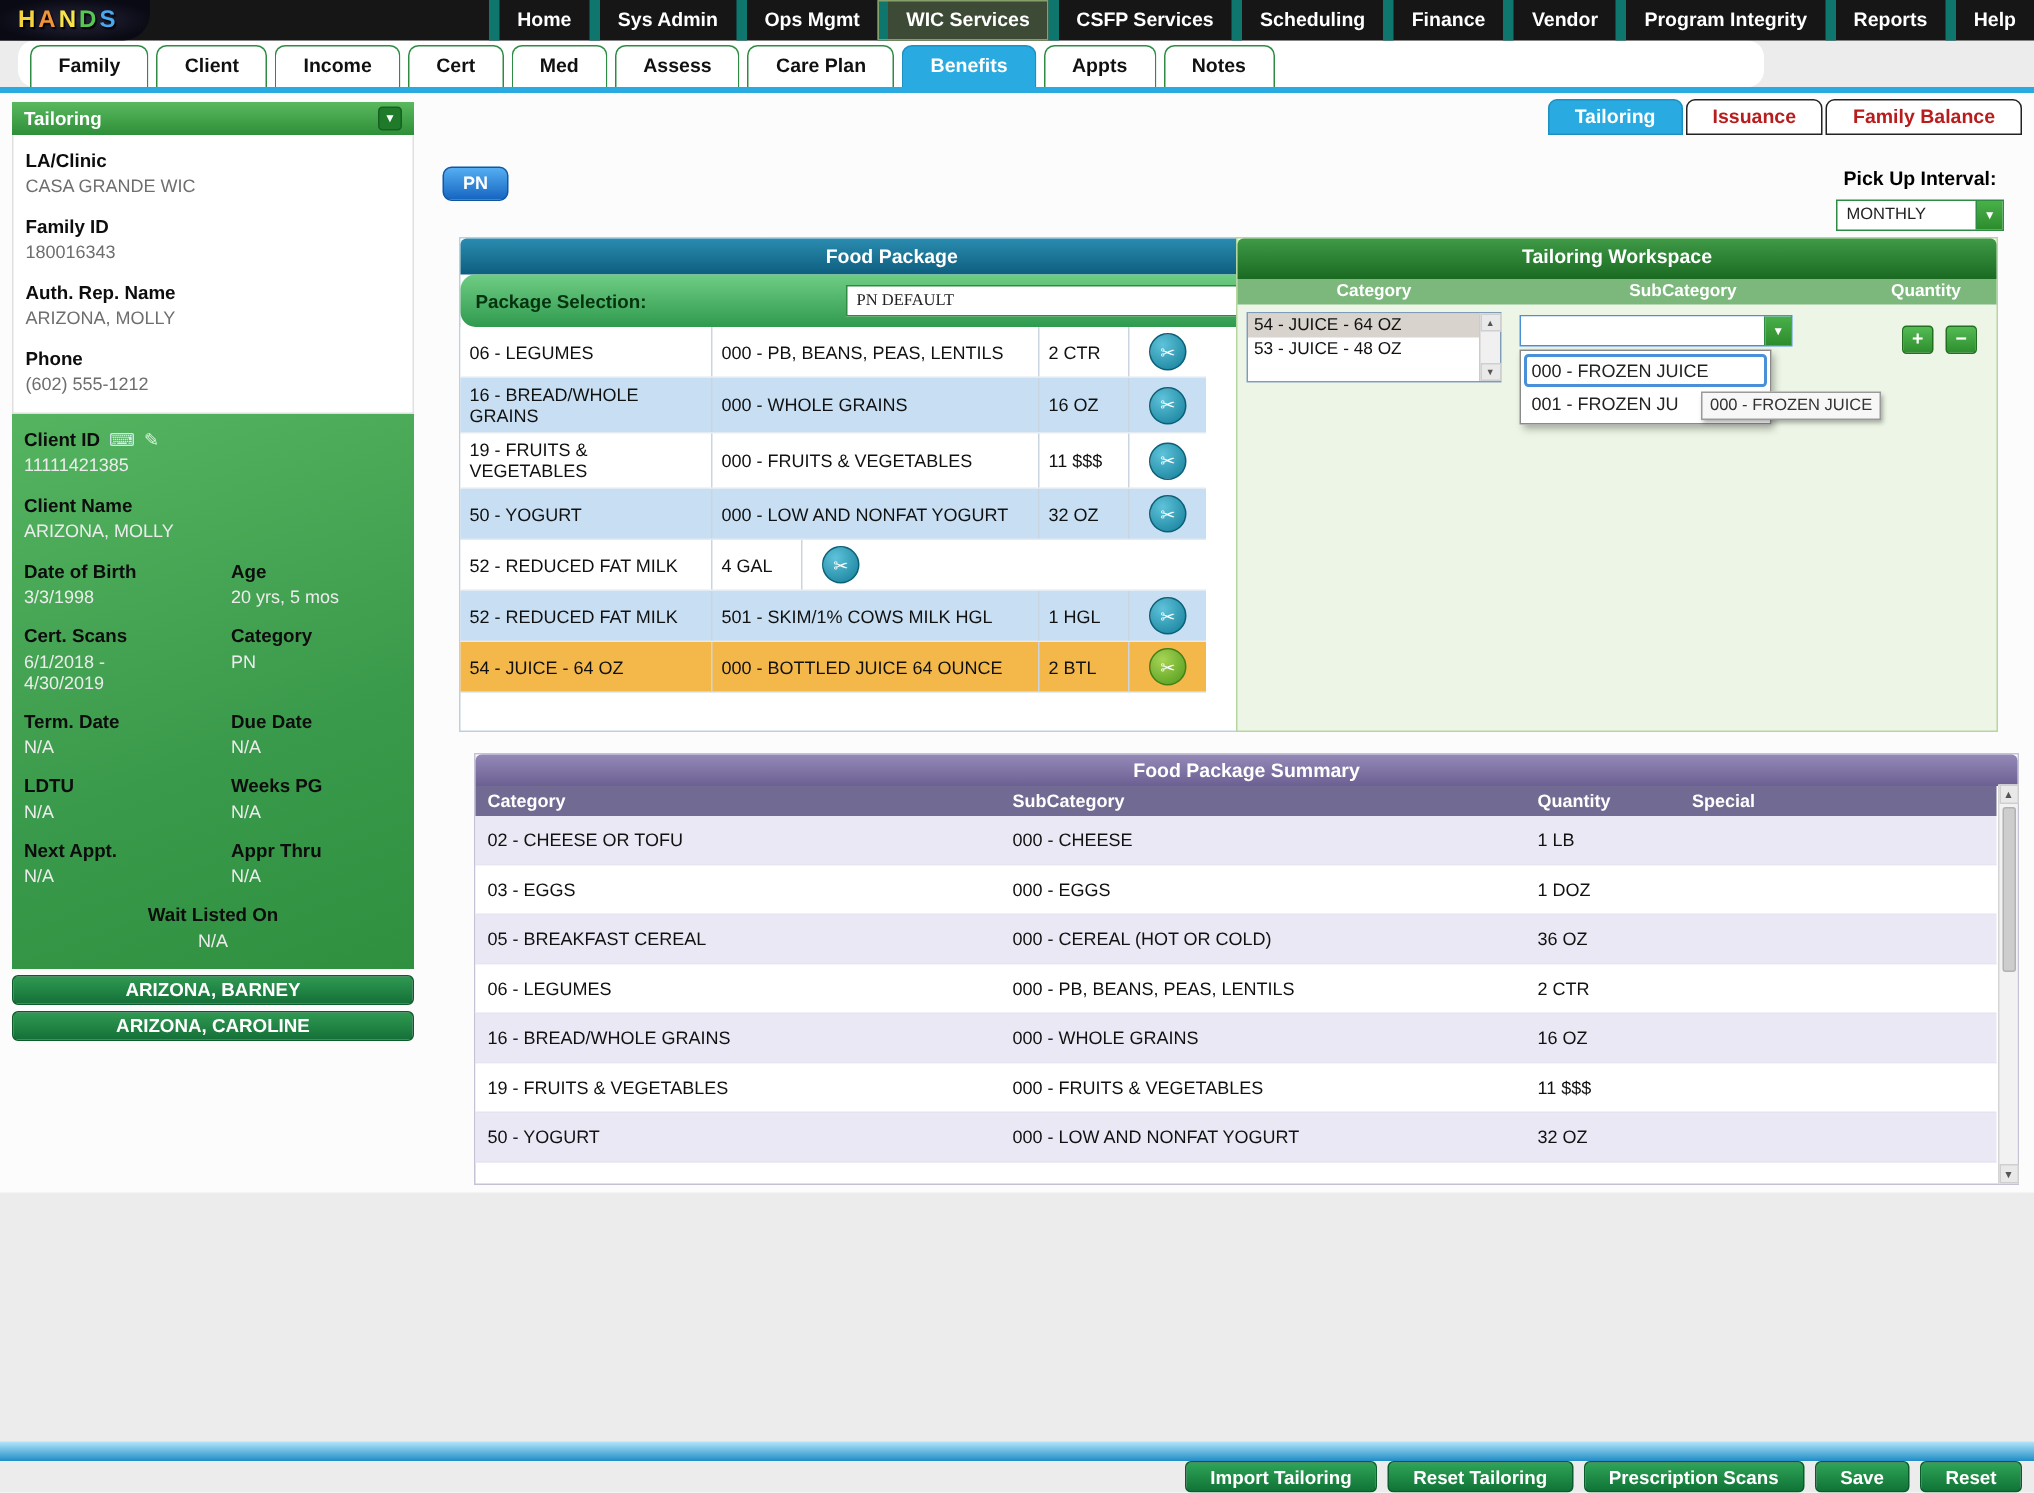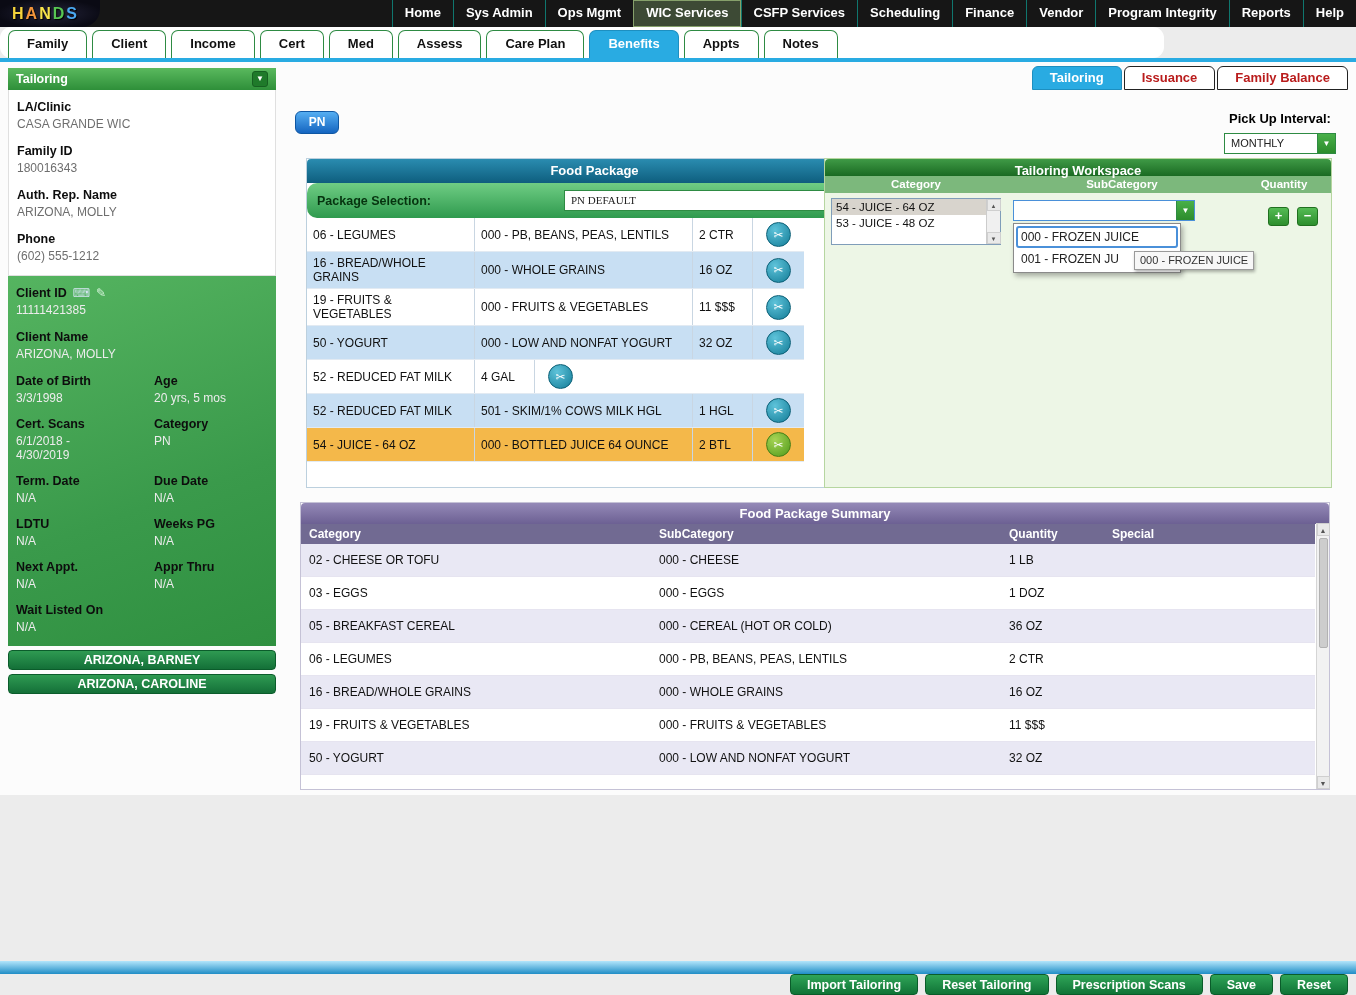--- a/index.html
+++ b/index.html
@@ -11,24 +11,24 @@
     overflow: hidden;
   }
   
   .topnav { position:absolute; top:0; left:0; width:1356px; height:27px; background:#161616; display:flex; align-items:stretch; z-index:30; }
   .logo { display:flex; align-items:center; gap:1px; padding:0 22px 0 12px; background:radial-gradient(ellipse at 50% 50%, #24243a 0%, #0a0a14 75%); border-radius:0 0 18px 0; }
   .logo span { font-weight:bold; font-size:16px; letter-spacing:1px; text-shadow:1px 1px 1px #000; }
   .logo span:nth-child(1){color:#f5d33c;} .logo span:nth-child(2){color:#f2953a;}
   .logo span:nth-child(3){color:#f7e34a;} .logo span:nth-child(4){color:#57c653;}
   .logo span:nth-child(5){color:#4aa8f0;}
   .navlist { margin-left:auto; display:flex; }
-  .nav-item { color:#fff; font-weight:bold; font-size:13px; line-height:26px; padding:0 12px; border-left:1px solid #0f766e; cursor:pointer; white-space:nowrap; }
+  .nav-item { color:#fff; font-weight:bold; font-size:13px; line-height:26px; padding:0 12px; border-left:7px solid #0f766e; cursor:pointer; white-space:nowrap; }
   .nav-item.active { background:#3d4a35; outline:1px solid #86a06b; outline-offset:-1px; }
   
-  .tabrow { position:absolute; top:27px; left:0; width:1164px; height:31px; background:#fff; z-index:25;border-radius:11px; }
+  .tabrow { position:absolute; top:27px; left:12px; width:1164px; height:31px; background:#fff; z-index:25;border-radius:11px; }
   .tabs { display:flex; gap:5px; padding:3px 0 0 8px; height:31px; }
   .tab { border:1px solid #2e8b43; border-bottom:none; border-radius:7px 7px 0 0; background:#fff; font-weight:bold; font-size:13px; color:#101010; padding:0 18px; height:28px; line-height:26px; cursor:pointer; }
   .tab.active { background:#29abe2; border-color:#1d8fc0; color:#fff; }
   .blue-line { position:absolute; top:58px; left:0; width:1356px; height:4px; background:#29abe2; z-index:24; }
   .main-bg { position:absolute; top:62px; left:0; width:1356px; height:733px; background:#fcfcfc; }
   
   .subtabs { position:absolute; top:66px; right:8px; display:flex; gap:2px; z-index:10; }
   .subtab { border:1px solid #222; border-radius:6px 6px 0 0; background:#fff; font-weight:bold; font-size:13px; color:#b91c1c; padding:0 17px; height:24px; line-height:22px; cursor:pointer; }
   .subtab.active { background:#29abe2; color:#fff; border-color:#1d8fc0; }
   
@@ -75,41 +75,41 @@
   .fp-cat { width:168px; }
   .fp-sub { width:218px; }
   .fp-qty { width:60px; }
   .fp-act { width:51px; border-right:none !important; justify-content:center; }
   .fp-row.blue { background:#c8dff3; }
   .fp-row.sel { background:#f4b84a; }
   .scissors { width:25px; height:25px; border-radius:50%; background:radial-gradient(circle at 35% 30%, #5ec3da, #137c97); border:1px solid #0b6077; color:#fff; font-size:12px; cursor:pointer; display:flex; align-items:center; justify-content:center; }
   .fp-row.sel .scissors { background:radial-gradient(circle at 35% 30%, #a7d455, #4f9a1a); border-color:#447f17; }
   
   .ws-panel { position:absolute; left:824px; top:158px; width:508px; height:330px; background:#edf6e6; border:1px solid #b6d6a0; z-index:5; }
-  .ws-header { height:17px; background:linear-gradient(#3f9a46,#1a6a22); color:#fff; font-weight:bold; font-size:13px; text-align:center; line-height:23px; border-radius:4px 4px 0 0; }
+  .ws-header { height:27px; background:linear-gradient(#3f9a46,#1a6a22); color:#fff; font-weight:bold; font-size:13px; text-align:center; line-height:23px; border-radius:4px 4px 0 0; }
   .ws-cols { height:17px; background:#7cb87c; display:grid; grid-template-columns:182px 230px 1fr; }
   .ws-cols span { color:#fff; font-weight:bold; font-size:11.5px; line-height:17px; text-align:center; }
   .ws-body { position:relative; height:288px; }
   .ws-listbox { position:absolute; left:6px; top:5px; width:170px; height:47px; background:#fff; border:1px solid #7f9db9; }
   .ws-lb-items { width:155px; }
   .ws-lb-item { font-size:11.5px; color:#111; padding:1px 4px; height:16px; line-height:14px; white-space:nowrap; overflow:hidden; cursor:pointer; }
   .ws-lb-item.sel { background:#d8d4cd; }
   .ws-lb-scroll { position:absolute; right:0; top:0; width:14px; height:45px; background:#f0f0f0; border-left:1px solid #ccc; display:flex; flex-direction:column; align-items:center; }
   .lb-btn { width:14px; height:12px; font-size:6px; color:#555; text-align:center; line-height:12px; background:#e9e9e9; border:1px solid #cfcfcf; cursor:pointer; }
   .lb-btn.bottom { margin-top:auto; }
   .ws-combo { position:absolute; left:188px; top:7px; width:182px; height:21px; display:flex; border:1px solid #4a90d9; background:#fff; }
   .ws-combo input { flex:1; border:none; outline:none; font-size:11px; padding:0 4px; font-family:"Liberation Sans",sans-serif; min-width:0; }
   .ws-dd { position:absolute; left:188px; top:30px; width:168px; background:#fff; border:1px solid #8a8a8a; box-shadow:2px 3px 5px rgba(0,0,0,0.3); padding:2px; z-index:8; }
   .ws-dd-opt { font-size:12px; color:#222; padding:3px 5px; height:22px; line-height:16px; white-space:nowrap; overflow:hidden; cursor:pointer; }
   .ws-dd-opt.focus { border:2px solid #4a90d9; border-radius:3px; padding:1px 3px; }
   .ws-tooltip { position:absolute; left:309px; top:58px; width:120px; height:19px; background:#f7f7f7; border:1px solid #9a9a9a; font-size:11px; line-height:17px; padding:0 5px; color:#333; box-shadow:1px 2px 3px rgba(0,0,0,0.3); z-index:9; white-space:nowrap; }
   .ws-pm { position:absolute; right:13px; top:14px; display:flex; gap:8px; }
   .pm-btn { width:21px; height:19px; background:linear-gradient(#54bb54,#2d8e2d); border:1px solid #20701f; border-radius:3px; color:#fff; font-weight:bold; font-size:13px; line-height:16px; text-align:center; cursor:pointer; }
   
-  .sum-panel { position:absolute; left:300px; top:502px; width:1030px; height:288px; background:#fff; border:1px solid #c5c2d6; z-index:5; }
+  .sum-panel { position:absolute; left:316px; top:502px; width:1030px; height:288px; background:#fff; border:1px solid #c5c2d6; z-index:5; }
   .sum-header { height:21px; background:linear-gradient(#9489b7,#6c6093); color:#fff; font-weight:bold; font-size:13px; text-align:center; line-height:21px; border-radius:4px 4px 0 0; }
   .sum-cols { height:20px; background:#716a92; display:flex; width:1014px; }
   .sum-cols span { color:#fff; font-weight:bold; font-size:12px; line-height:20px; padding-left:8px; }
   .sc1 { width:350px; } .sc2 { width:350px; } .sc3 { width:103px; } .sc4 { flex:1; }
   .sum-body { position:relative; height:245px; }
   .sum-rows { width:1014px; }
   .sum-row { display:flex; height:33px; font-size:12px; color:#111; border-bottom:1px solid #e6e4f0; background:#fff; cursor:pointer; }
   .sum-row.alt { background:#e9e8f4; }
   .sum-row > div { line-height:32px; padding-left:8px; white-space:nowrap; overflow:hidden; }
   .sum-scroll { height:266px; top:-21px; }
@@ -247,21 +247,21 @@
     <div class="sb-row2">
       <div class="cell">
         <div class="sb-label">Next Appt.</div>
         <div class="sb-value">N/A</div>
       </div>
       <div class="cell">
         <div class="sb-label">Appr Thru</div>
         <div class="sb-value">N/A</div>
       </div>
     </div>
-    <div class="sb-field" style="margin-bottom:0;">
+    <div class="sb-field" style="margin-bottom:0;text-align:center;">
       <div class="sb-label">Wait Listed On</div>
       <div class="sb-value">N/A</div>
     </div>
   </div>
   <div class="member-btn">ARIZONA, BARNEY</div>
   <div class="member-btn">ARIZONA, CAROLINE</div>
 </div>
 
 <div class="pn-tab">PN</div>
 <div class="pickup">

